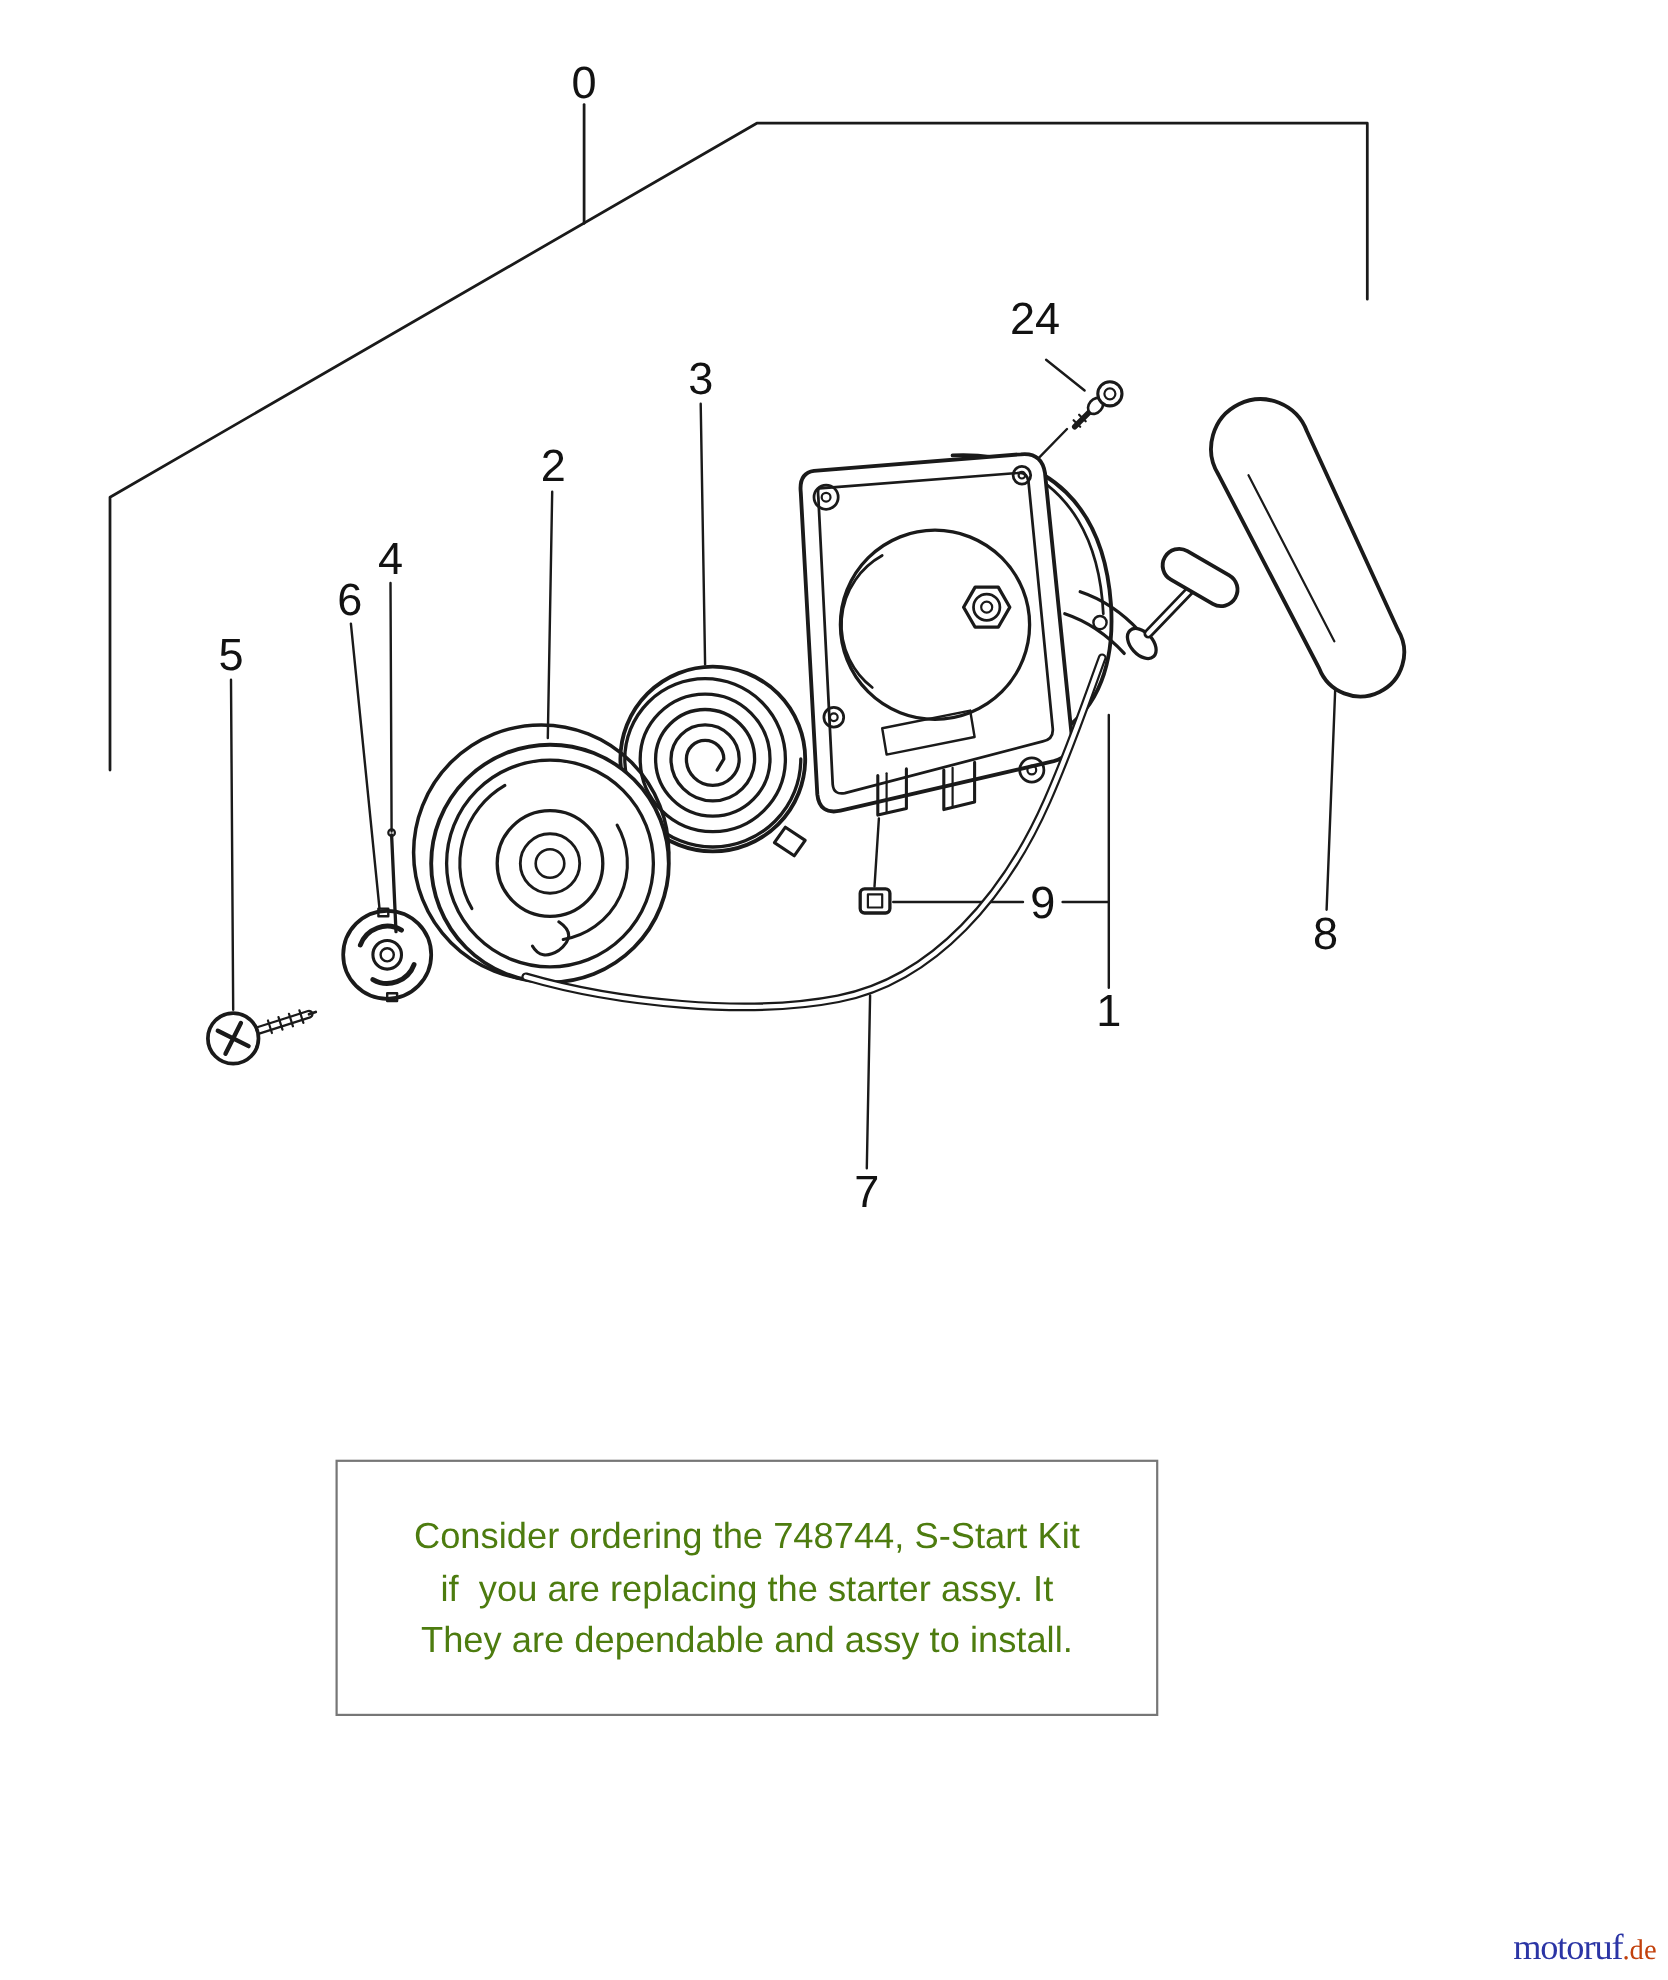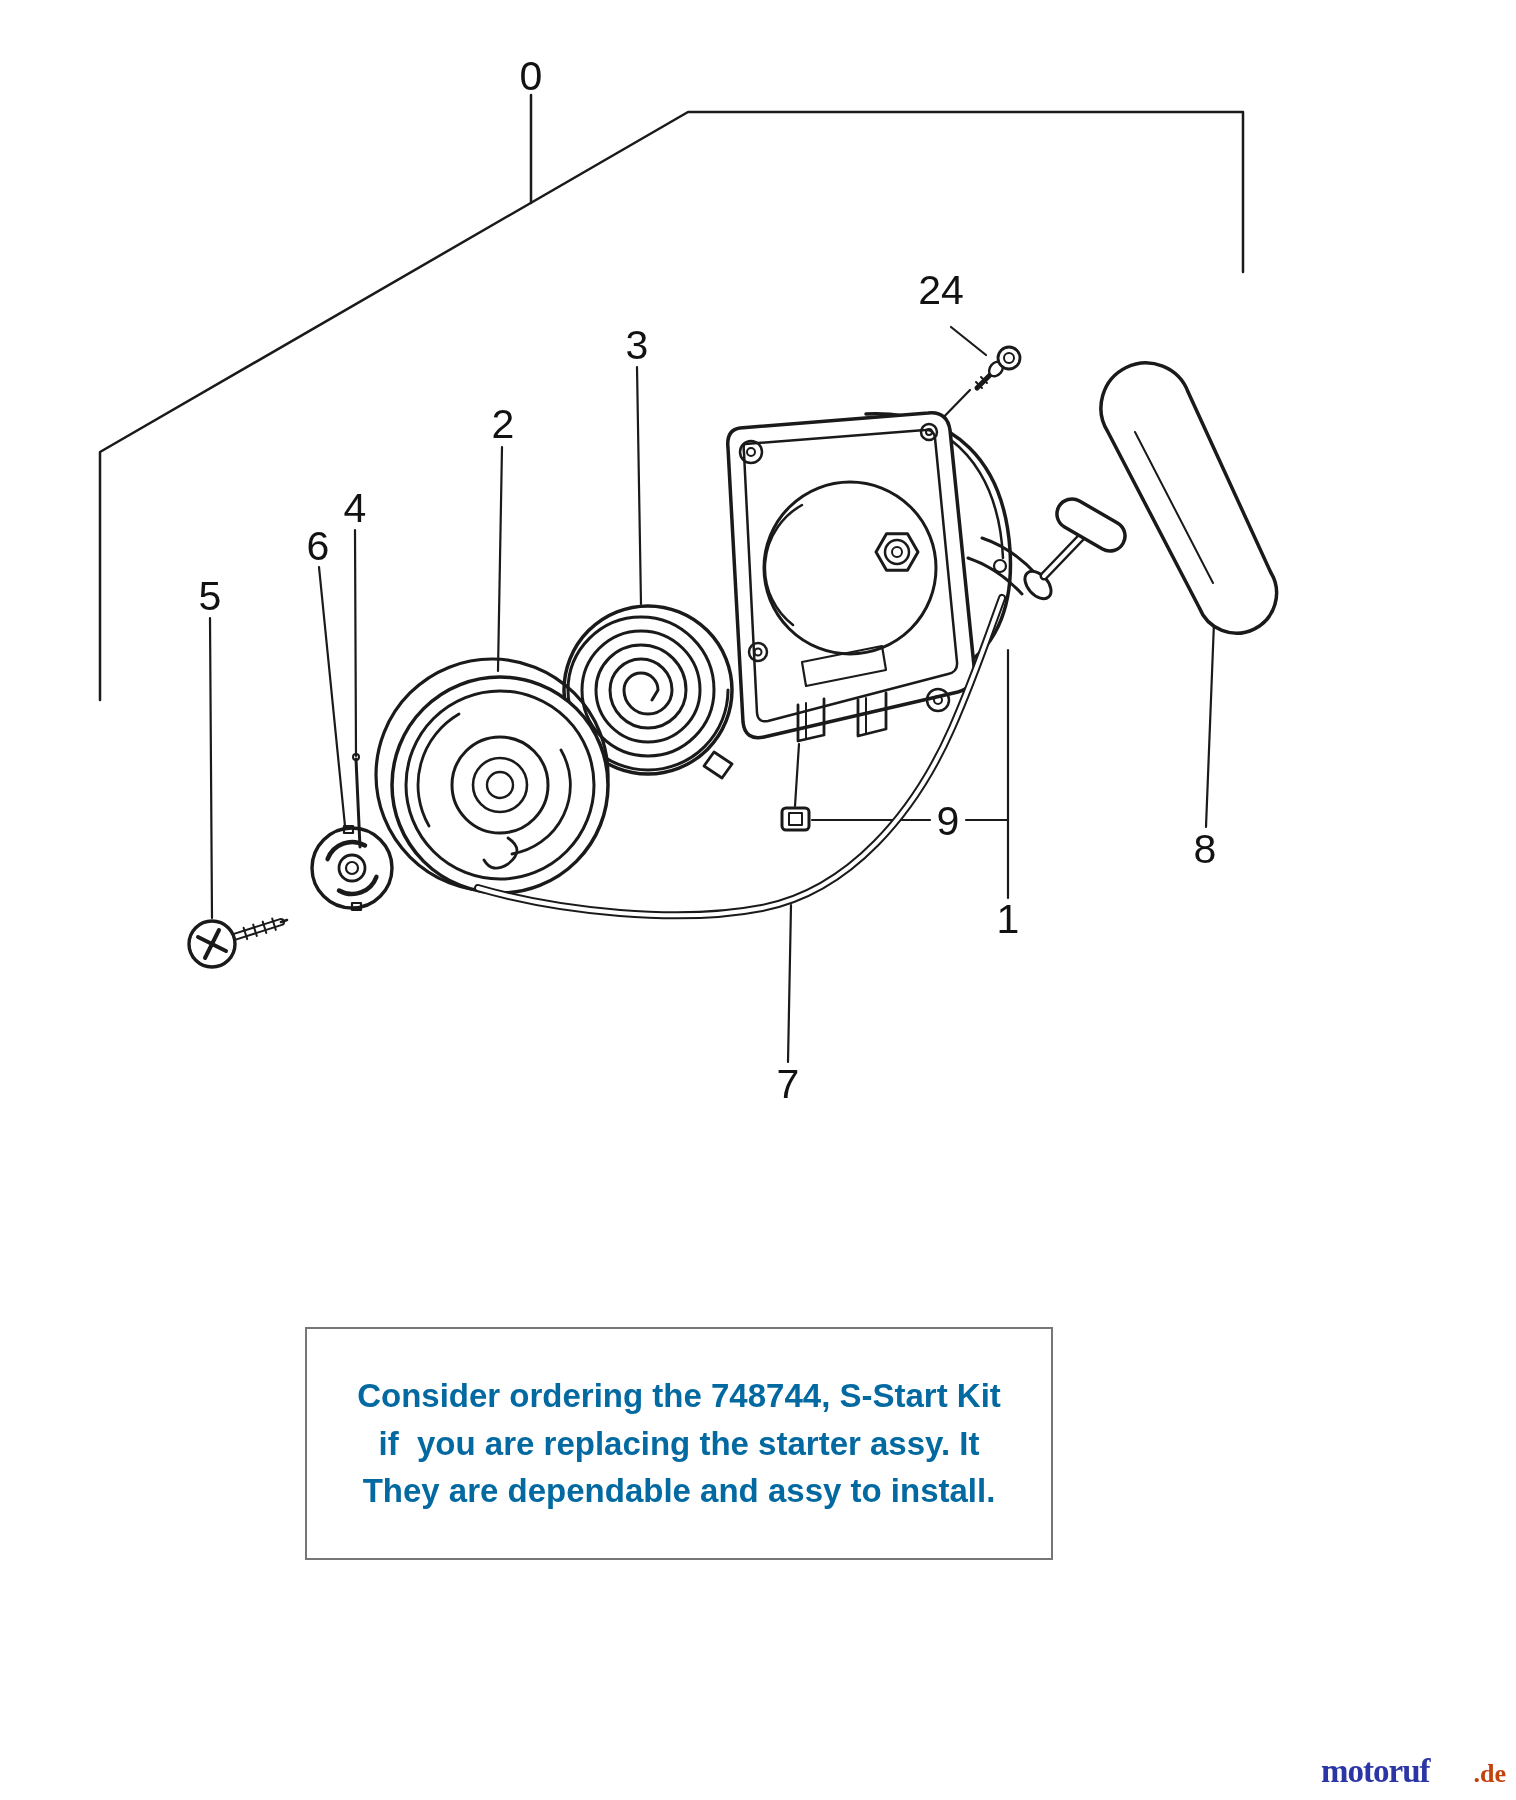--- a/index.html
+++ b/index.html
@@ -5,25 +5,25 @@
   html,body{margin:0;padding:0;background:#fff;}
   .canvas{position:relative;width:1516px;height:1800px;background:#ffffff;
           font-family:"Liberation Sans",sans-serif;overflow:hidden;}
   .diagram-svg{position:absolute;left:0;top:0;}
   .part-label{position:absolute;transform:translate(-50%,-50%);
               font-size:41px;color:#121212;}
   .note-box{position:absolute;left:305px;top:1327px;width:748px;height:233px;
             border:2px solid #767676;box-sizing:border-box;
             display:flex;flex-direction:column;justify-content:center;
             align-items:center;}
-  .note-line{font-size:33px;color:#0369a1;line-height:1.45;
-             white-space:pre-wrap;text-align:center;font-weight:bold;}
+  .note-line{font-size:33px;color:#4d7c0f;line-height:1.45;
+             white-space:pre-wrap;text-align:center;}
   .watermark{position:absolute;right:10px;bottom:10px;
-             font-family:"Liberation Serif",serif;font-weight:bold;
-             display:flex;align-items:baseline;gap:44px;}
+             font-family:"Liberation Serif",serif;font-weight:normal;
+             display:flex;align-items:baseline;}
   .watermark .brand{color:#2b35a5;font-size:33px;letter-spacing:-1px;}
   .watermark .tld{color:#c2410c;font-size:26px;}
 </style>
 </head>
 <body>
 
 <div class="canvas">
 
   <svg class="diagram-svg" width="1516" height="1800" viewBox="0 0 1516 1800" fill="none" stroke="#1a1a1a" stroke-linecap="round" stroke-linejoin="round">
 

